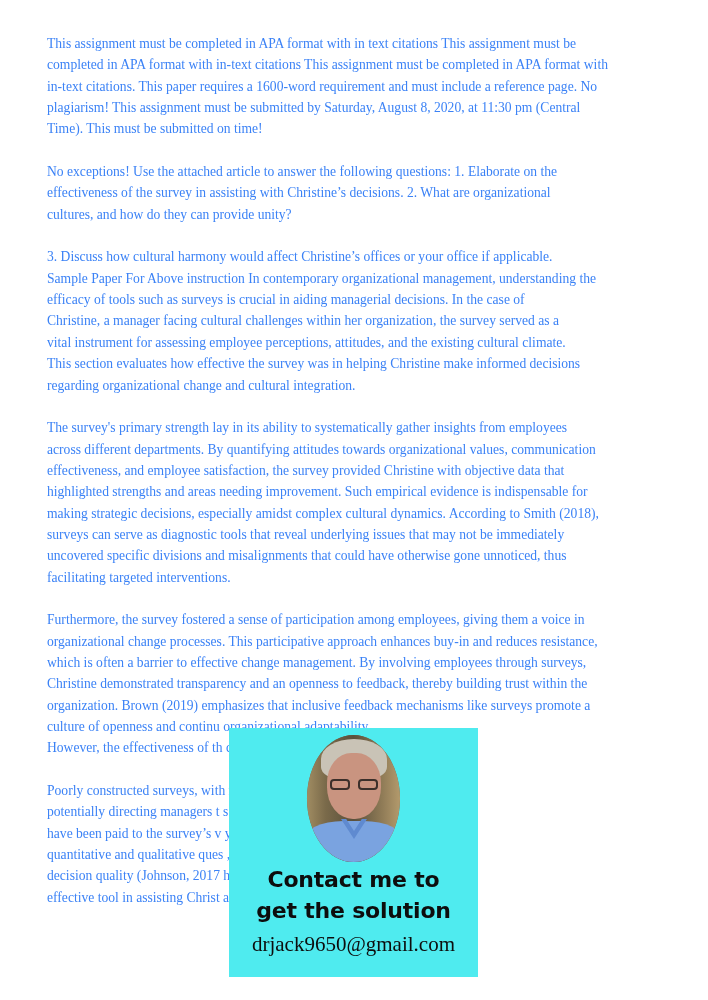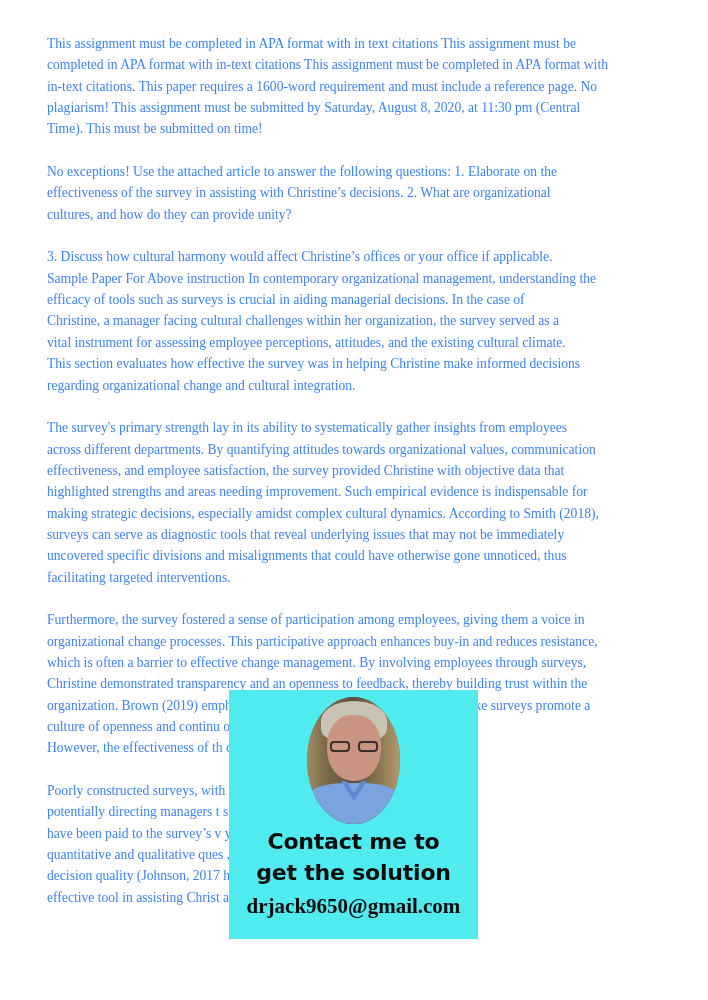--- a/index.html
+++ b/index.html
@@ -26,21 +26,21 @@
     .para {
       margin: 0 0 21.35px 0;
     }
     .line {
       display: block;
       white-space: nowrap;
     }
     .promo {
       position: absolute;
       left: 229px;
-      top: 690px;
+      top: 728px;
       width: 249px;
       height: 249px;
       background: #4FEBEF;
     }
     .photo {
       position: absolute;
       left: 78px;
       top: 7px;
       width: 93px;
       height: 127px;
@@ -121,21 +121,21 @@
     }
     .promo-line.l1 { top: 139px; }
     .promo-line.l2 { top: 170px; }
     .promo-email {
       position: absolute;
       left: 0;
       top: 204px;
       width: 100%;
       text-align: center;
       font-family: "Liberation Serif", "DejaVu Serif", serif;
-      font-weight: bold;
+      font-weight: normal;
       font-size: 21px;
       color: #0d0d0d;
     }
   </style>
 </head>
 <body>
 
 <div class="page">
   <p class="para">
     <span class="line">This assignment must be completed in APA format with in text citations This assignment must be</span>

